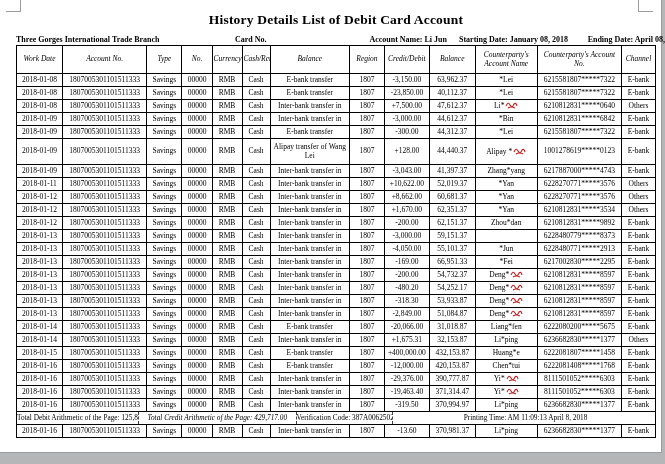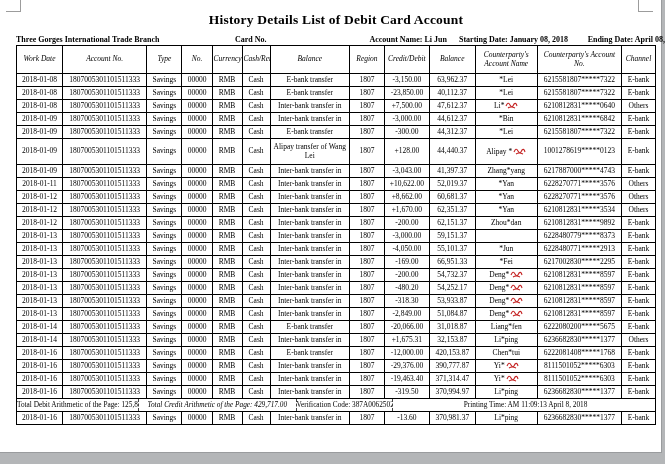--- a/index.html
+++ b/index.html
@@ -424,20 +424,35 @@
           <td>Cash</td>
           <td>Inter-bank transfer in</td>
           <td>1807</td>
           <td>+1,675.31</td>
           <td>32,153.87</td>
           <td>Li*ping</td>
           <td>6236682830*****1377</td>
           <td>Others</td>
         </tr>
         <tr>
+          <td>2018-01-15</td>
+          <td>1807005301101511333</td>
+          <td>Savings</td>
+          <td>00000</td>
+          <td>RMB</td>
+          <td>Cash</td>
+          <td>E-bank transfer</td>
+          <td>1807</td>
+          <td>+400,000.00</td>
+          <td>432,153.87</td>
+          <td>Huang*e</td>
+          <td>6222081807*****1458</td>
+          <td>E-bank</td>
+        </tr>
+        <tr>
           <td>2018-01-16</td>
           <td>1807005301101511333</td>
           <td>Savings</td>
           <td>00000</td>
           <td>RMB</td>
           <td>Cash</td>
           <td>E-bank transfer</td>
           <td>1807</td>
           <td>-12,000.00</td>
           <td>420,153.87</td>

